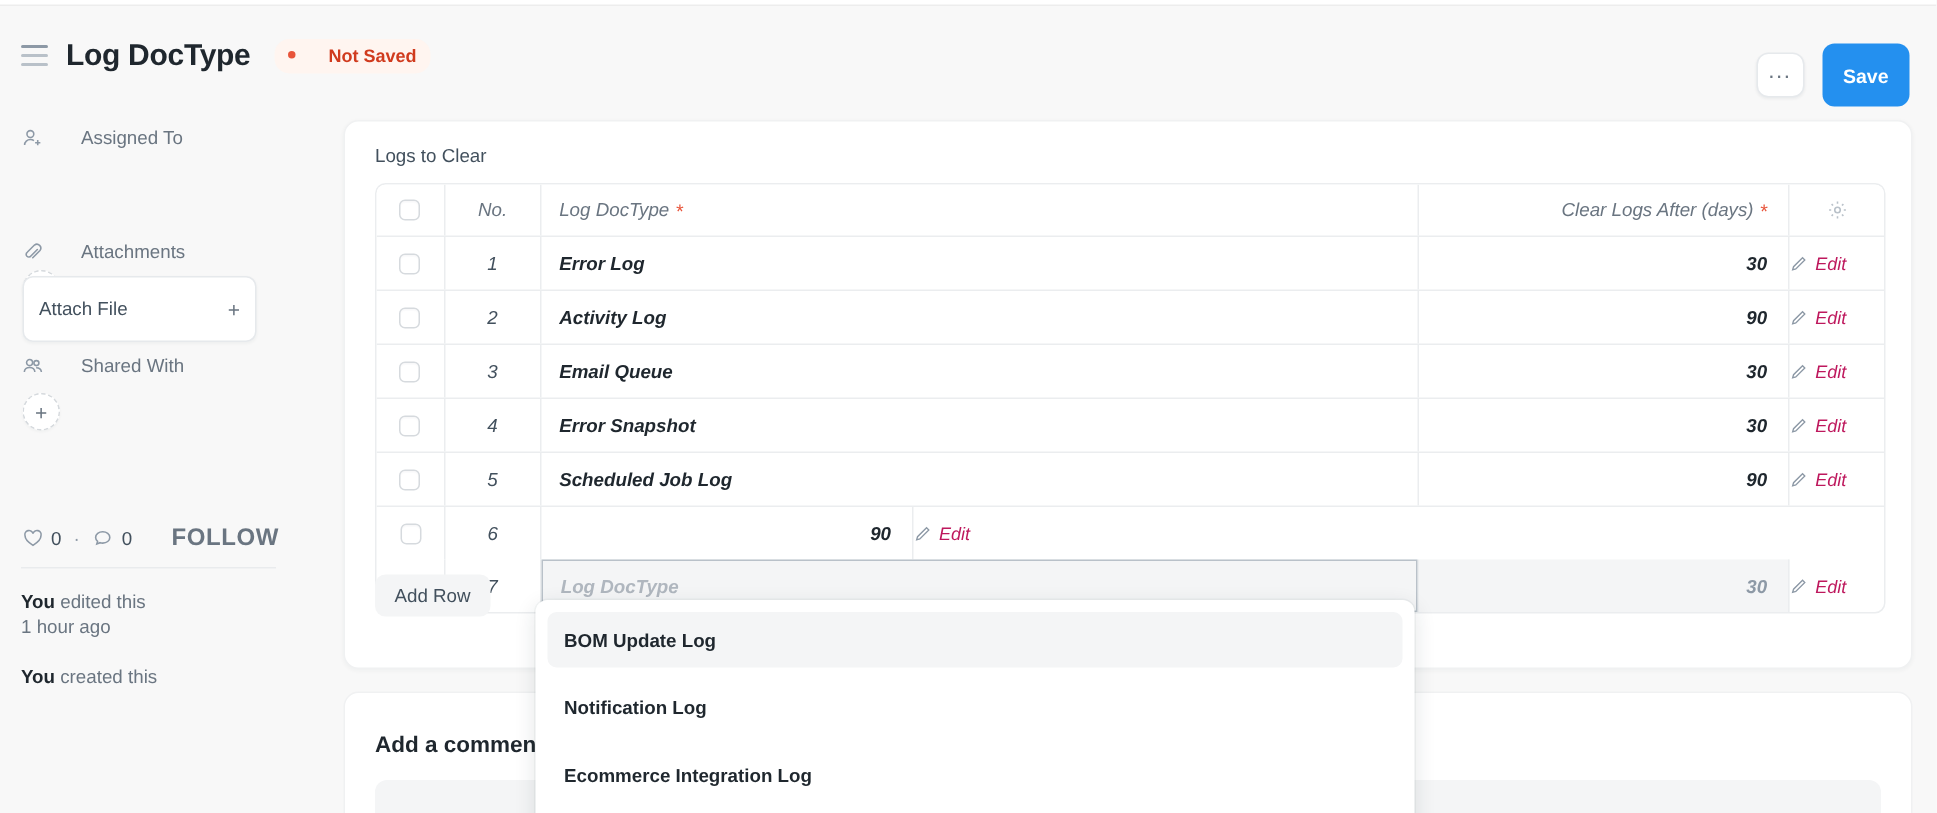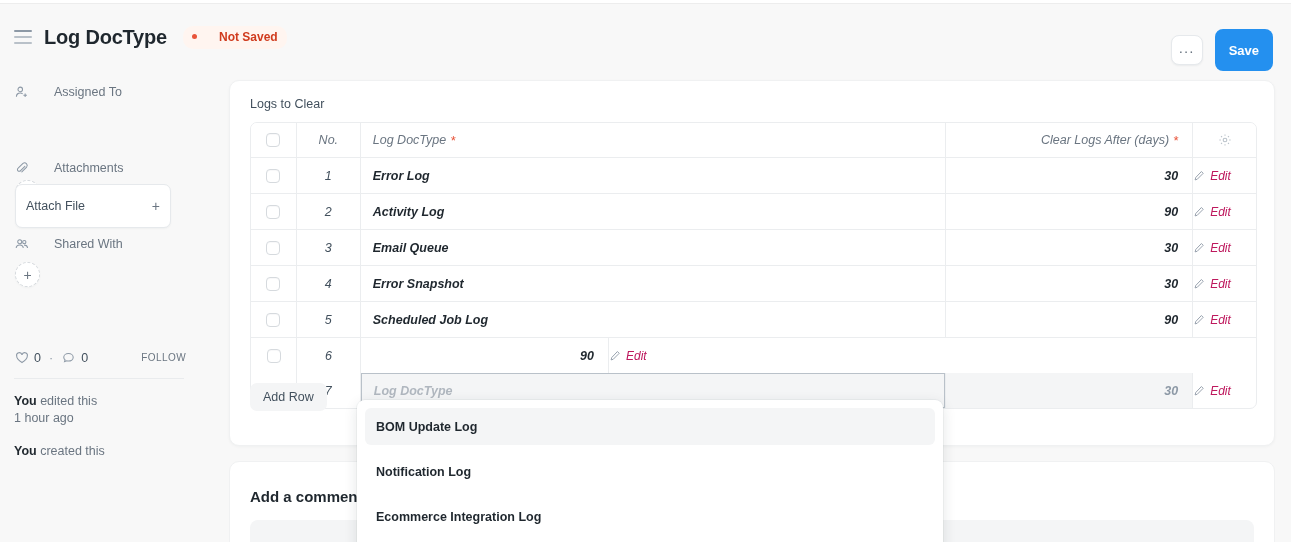--- a/index.html
+++ b/index.html
@@ -94,21 +94,21 @@
   }
   .attach-box .plus { color: #6a7581; font-size: 14px; }
 
   .side-stats {
     position: absolute; left: 14px; top: 279px; width: 172px;
     display: flex; align-items: center; font-size: 12.5px; color: #42505d;
   }
   .side-stats .grp { display: inline-flex; align-items: center; gap: 5px; }
   .side-stats .sep { margin: 0 8px; color: #8d99a6; }
   .side-stats .follow {
-    margin-left: auto; font-size: 10px; font-weight: 400; color: #6a7581;
+    margin-left: auto; font-size: 16px; font-weight: 700; color: #6a7581;
     letter-spacing: 0.4px; cursor: pointer;
   }
   .side-divider {
     position: absolute; left: 14px; top: 307px; width: 170px; height: 1px; background: #e9ebed;
   }
   .side-activity { position: absolute; left: 14px; top: 322px; width: 190px; font-size: 12.5px; color: #6a7581; line-height: 17px; }
   .side-activity b { color: #1f272e; font-weight: 600; }
   .side-activity .block { margin-bottom: 16px; }
 
   

